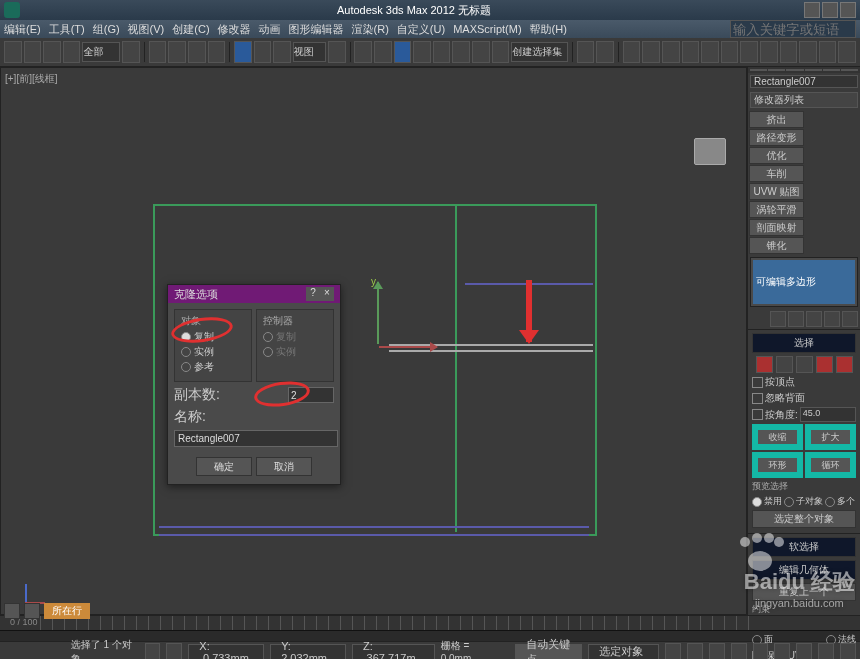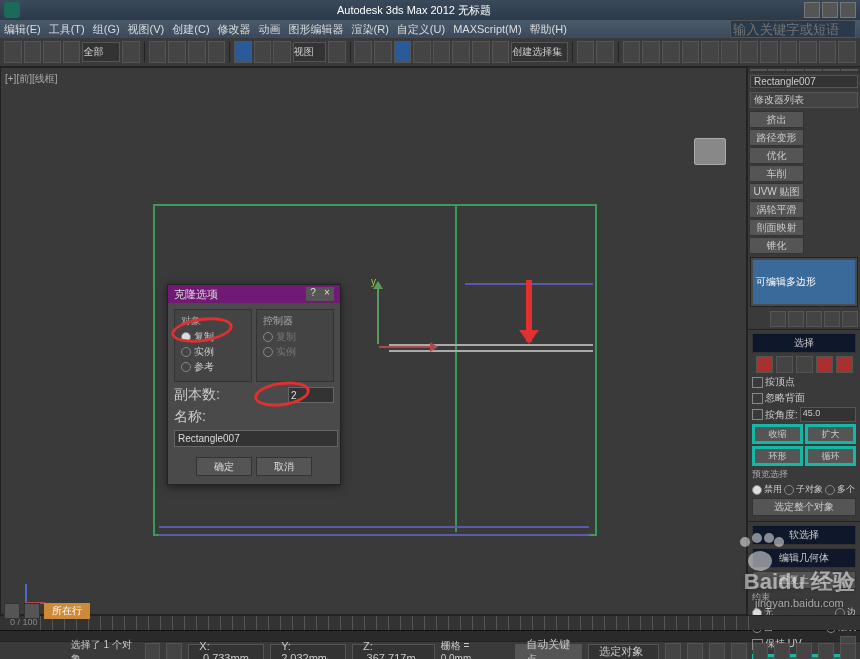--- a/index.html
+++ b/index.html
@@ -63,21 +63,21 @@
 .cp-btns{display:flex;flex-wrap:wrap;gap:1px;padding:1px}
 .cp-btn{width:53px;height:15px;background:#555;border:1px solid #333;font-size:10px;color:#ccc;display:flex;align-items:center;justify-content:center}
 .cp-list{height:58px;background:#4a4a4a;border:1px solid #222;margin:2px;padding:2px}
 .cp-list-item{background:#3a6a9a;color:#fff;font-size:10px;padding:15px 3px}
 .cp-icons{height:20px;display:flex;gap:2px;padding:2px;justify-content:flex-end}
 .cp-rollout{border-top:1px solid #222;padding:3px 4px}
 .cp-roll-title{text-align:center;font-size:10px;color:#ccc;padding:2px 0;background:#0f172a;border:1px solid #333;margin-bottom:3px}
 .cp-row{display:flex;align-items:center;gap:2px;font-size:10px;color:#ccc;margin:2px 0}
 .cp-chk{width:9px;height:9px;border:1px solid #888;display:inline-block}
 .cp-fld{flex:1;height:13px;background:#333;border:1px solid #555;font-size:9px;padding:0 2px}
-.cp-sbtn{flex:1;height:14px;background:#555;border:3px solid #14b8a6;font-size:9px;display:flex;align-items:center;justify-content:center;color:#ccc}
+.cp-sbtn{flex:1;height:14px;background:#555;border:6px solid #14b8a6;font-size:9px;display:flex;align-items:center;justify-content:center;color:#ccc}
 .cp-wide-btn{height:16px;background:#555;border:1px solid #333;font-size:10px;display:flex;align-items:center;justify-content:center;color:#ccc;margin:2px 0}
 .timeline{height:14px;background:#333;border-top:1px solid #222;position:relative}
 .tl-marks{position:absolute;left:40px;right:110px;top:0;height:14px;background:repeating-linear-gradient(90deg,#555 0,#555 1px,transparent 1px,transparent 12px)}
 .tl-frame{position:absolute;left:10px;top:1px;font-size:9px;color:#888}
 .track{height:10px;background:#2a2a2a;border-top:1px solid #111}
 .statusbar{height:39px;background:#3a3a3a;border-top:1px solid #222;display:flex;flex-direction:column}
 .sb-row{display:flex;align-items:center;height:19px;padding:0 4px;gap:6px;font-size:10px}
 .sb-fld{background:#333;border:1px solid #555;padding:0 10px;height:14px;display:flex;align-items:center;font-size:11px}
 .sb-btn{width:16px;height:16px;background:#444;border:1px solid #555}
 .tab-nav{position:absolute;bottom:39px;left:4px;height:18px;display:flex;align-items:center;gap:4px;z-index:5}

